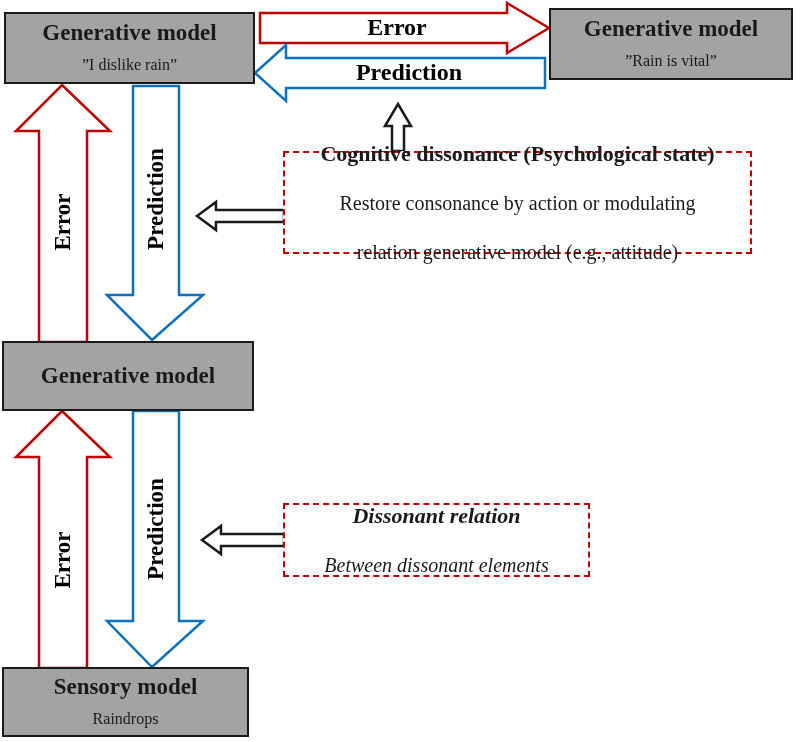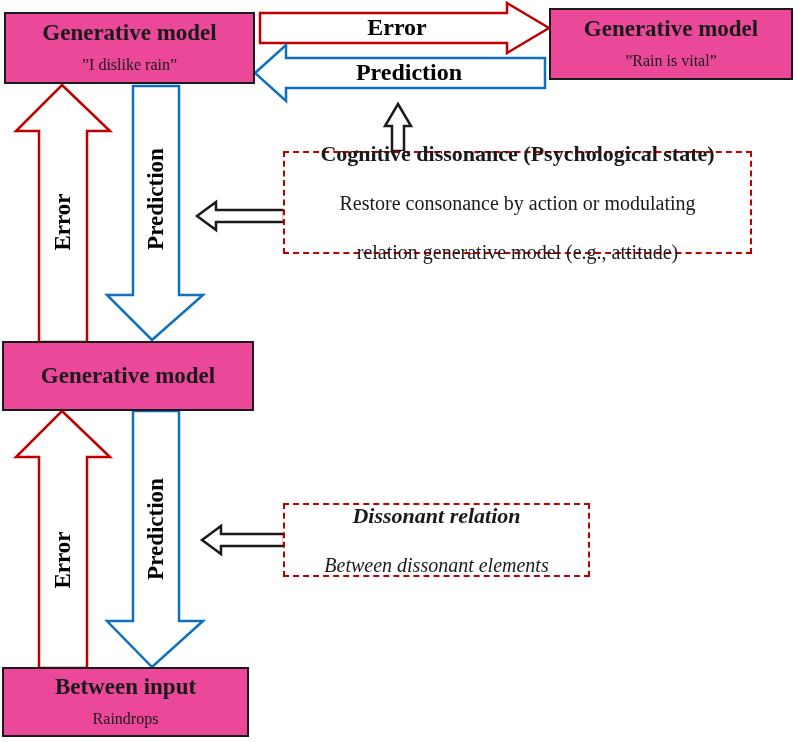--- a/index.html
+++ b/index.html
@@ -2,21 +2,21 @@
 <html><head>
 <meta charset="utf-8">
 <style>
   html,body{margin:0;padding:0;background:#ffffff;}
   .canvas{
     position:relative;width:800px;height:742px;background:#ffffff;overflow:hidden;
     font-family:"Liberation Serif", serif;color:#1a1a1a;
   }
   .arrow-layer{position:absolute;left:0;top:0;z-index:1;}
   .box{
-    position:absolute;z-index:2;background:#ec4899;border:2.5px solid #1a1a1a;
+    position:absolute;z-index:2;background:#a3a3a3;border:2.5px solid #1a1a1a;
     display:flex;flex-direction:column;align-items:center;justify-content:center;
     text-align:center;box-sizing:border-box;
   }
   .box .title{font-weight:bold;font-size:23px;line-height:34px;white-space:nowrap;}
   .box .subtitle{font-size:16px;line-height:30px;white-space:nowrap;}
   .dashed{
     position:absolute;z-index:2;border:2.5px dashed #c00000;background:#ffffff;
     display:flex;flex-direction:column;align-items:center;justify-content:center;
     text-align:center;box-sizing:border-box;gap:18px;
   }
@@ -63,21 +63,21 @@
   <div class="box" style="left:549px;top:8px;width:244px;height:72px;">
     <div class="title">Generative model</div>
     <div class="subtitle">”Rain is vital”</div>
   </div>
 
   <div class="box" style="left:2px;top:341px;width:252px;height:70px;">
     <div class="title">Generative model</div>
   </div>
 
   <div class="box" style="left:2px;top:667px;width:247px;height:70px;">
-    <div class="title">Between input</div>
+    <div class="title">Sensory model</div>
     <div class="subtitle">Raindrops</div>
   </div>
 
   <div class="dashed" style="left:283px;top:151px;width:469px;height:103px;">
     <div class="title">Cognitive dissonance (Psychological state)</div>
     <div class="body-line">Restore consonance by action or modulating</div>
     <div class="body-line">relation generative model (e.g., attitude)</div>
   </div>
 
   <div class="dashed" style="left:283px;top:503px;width:307px;height:74px;font-style:italic;">

